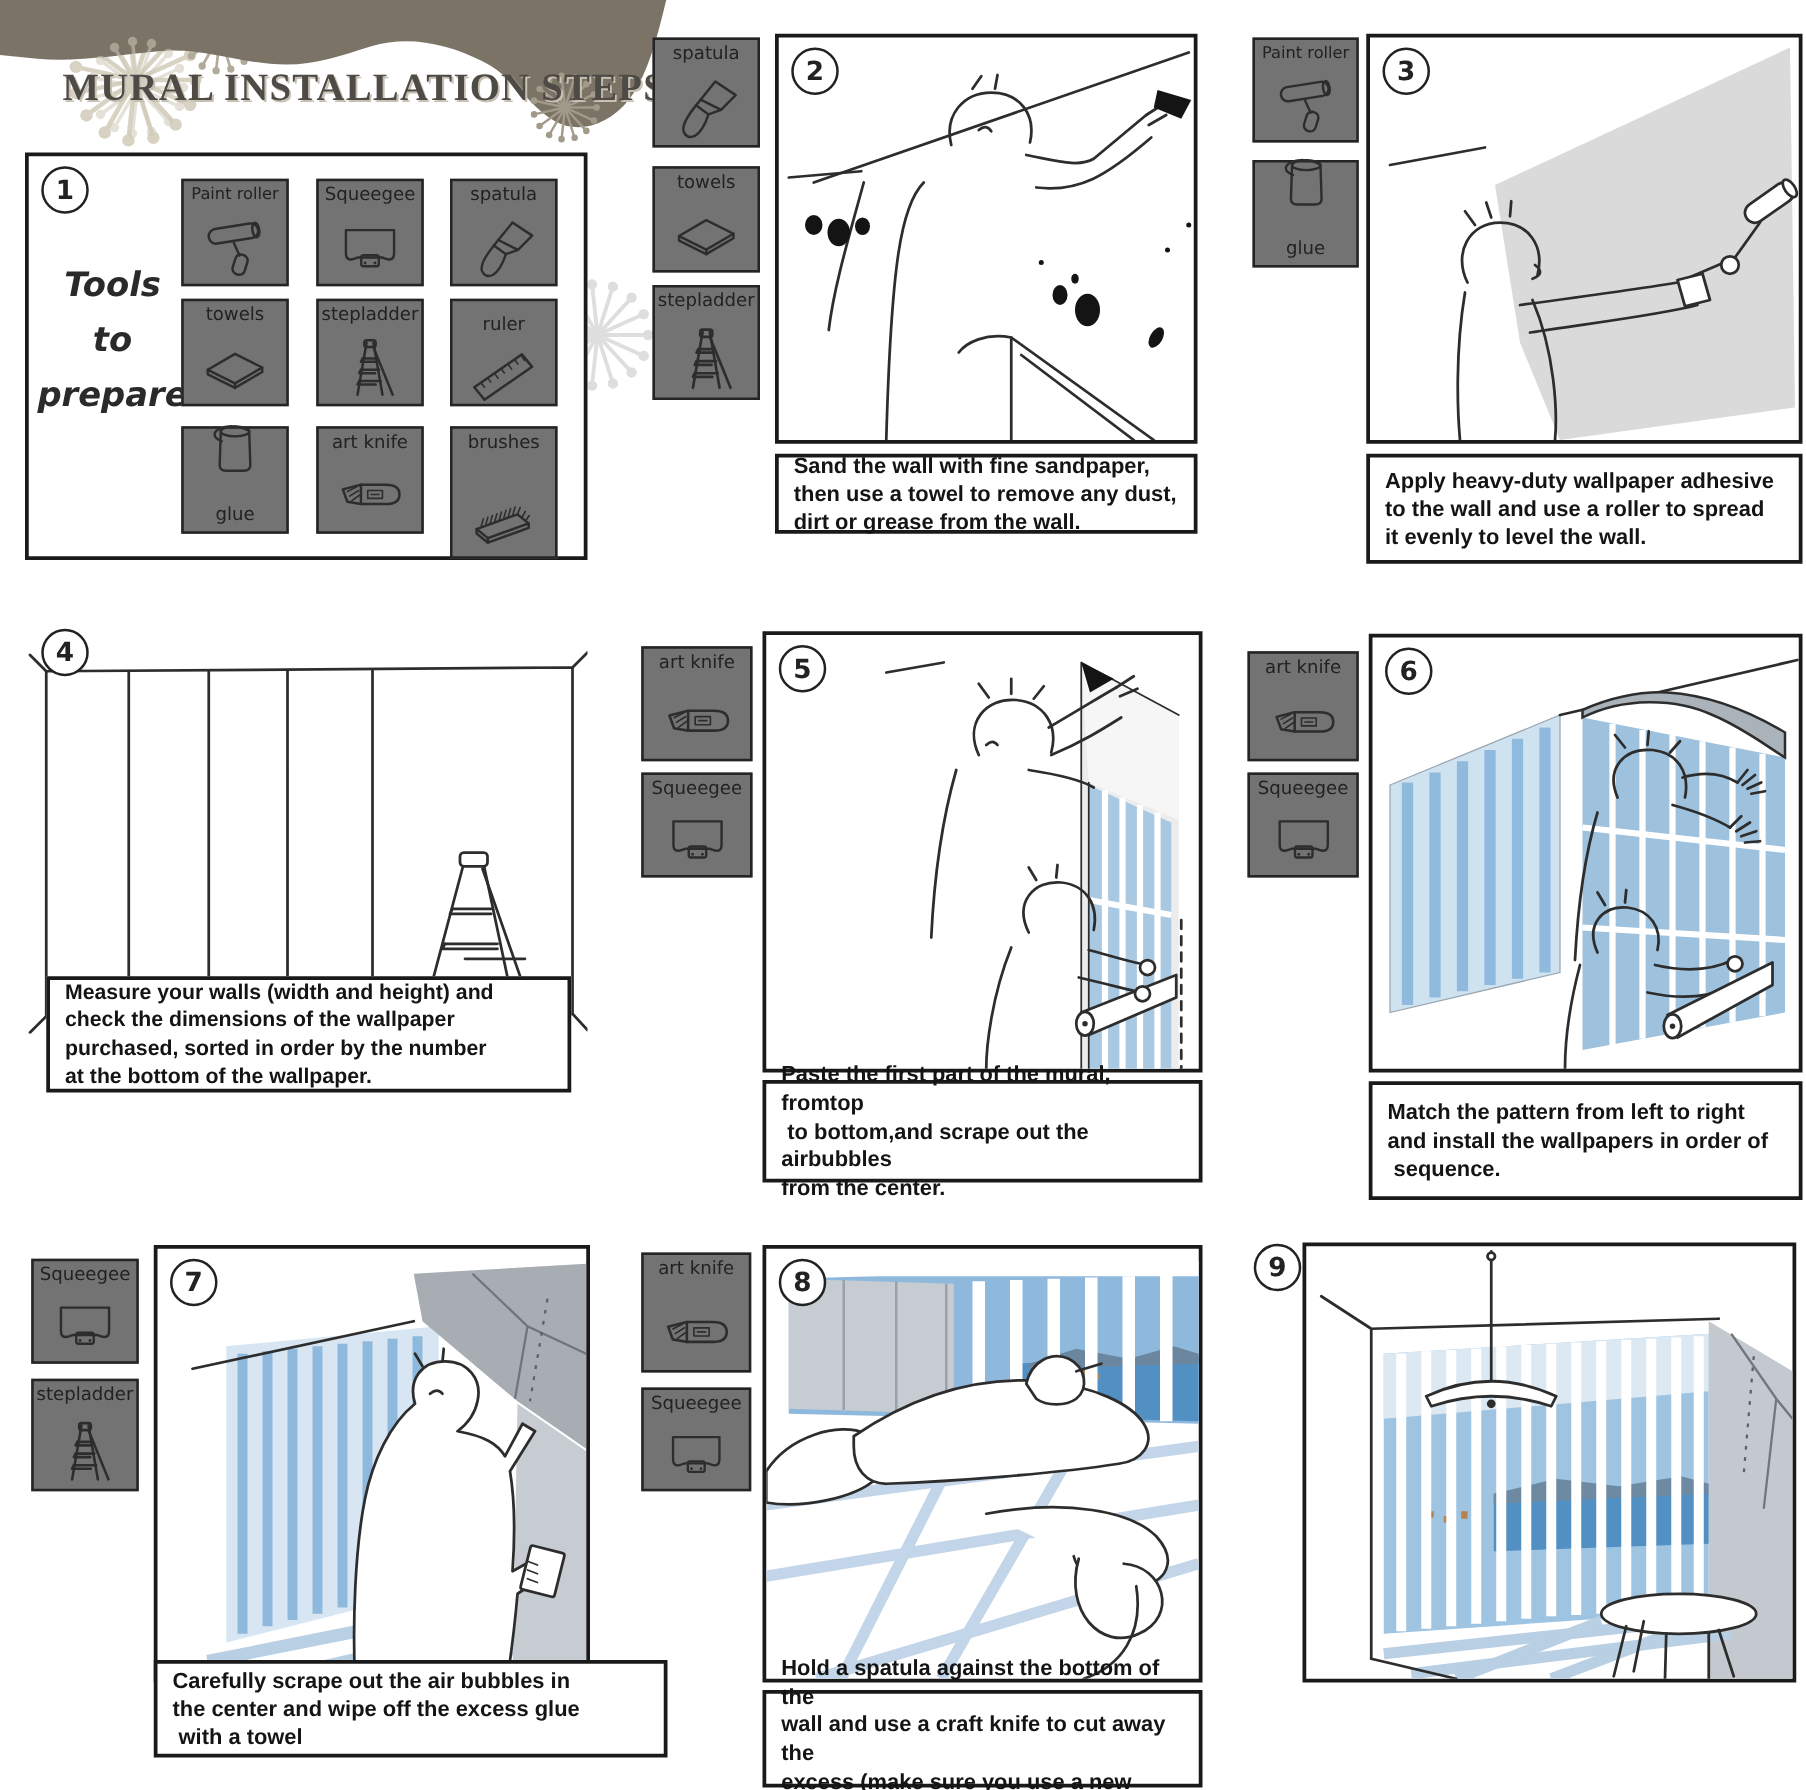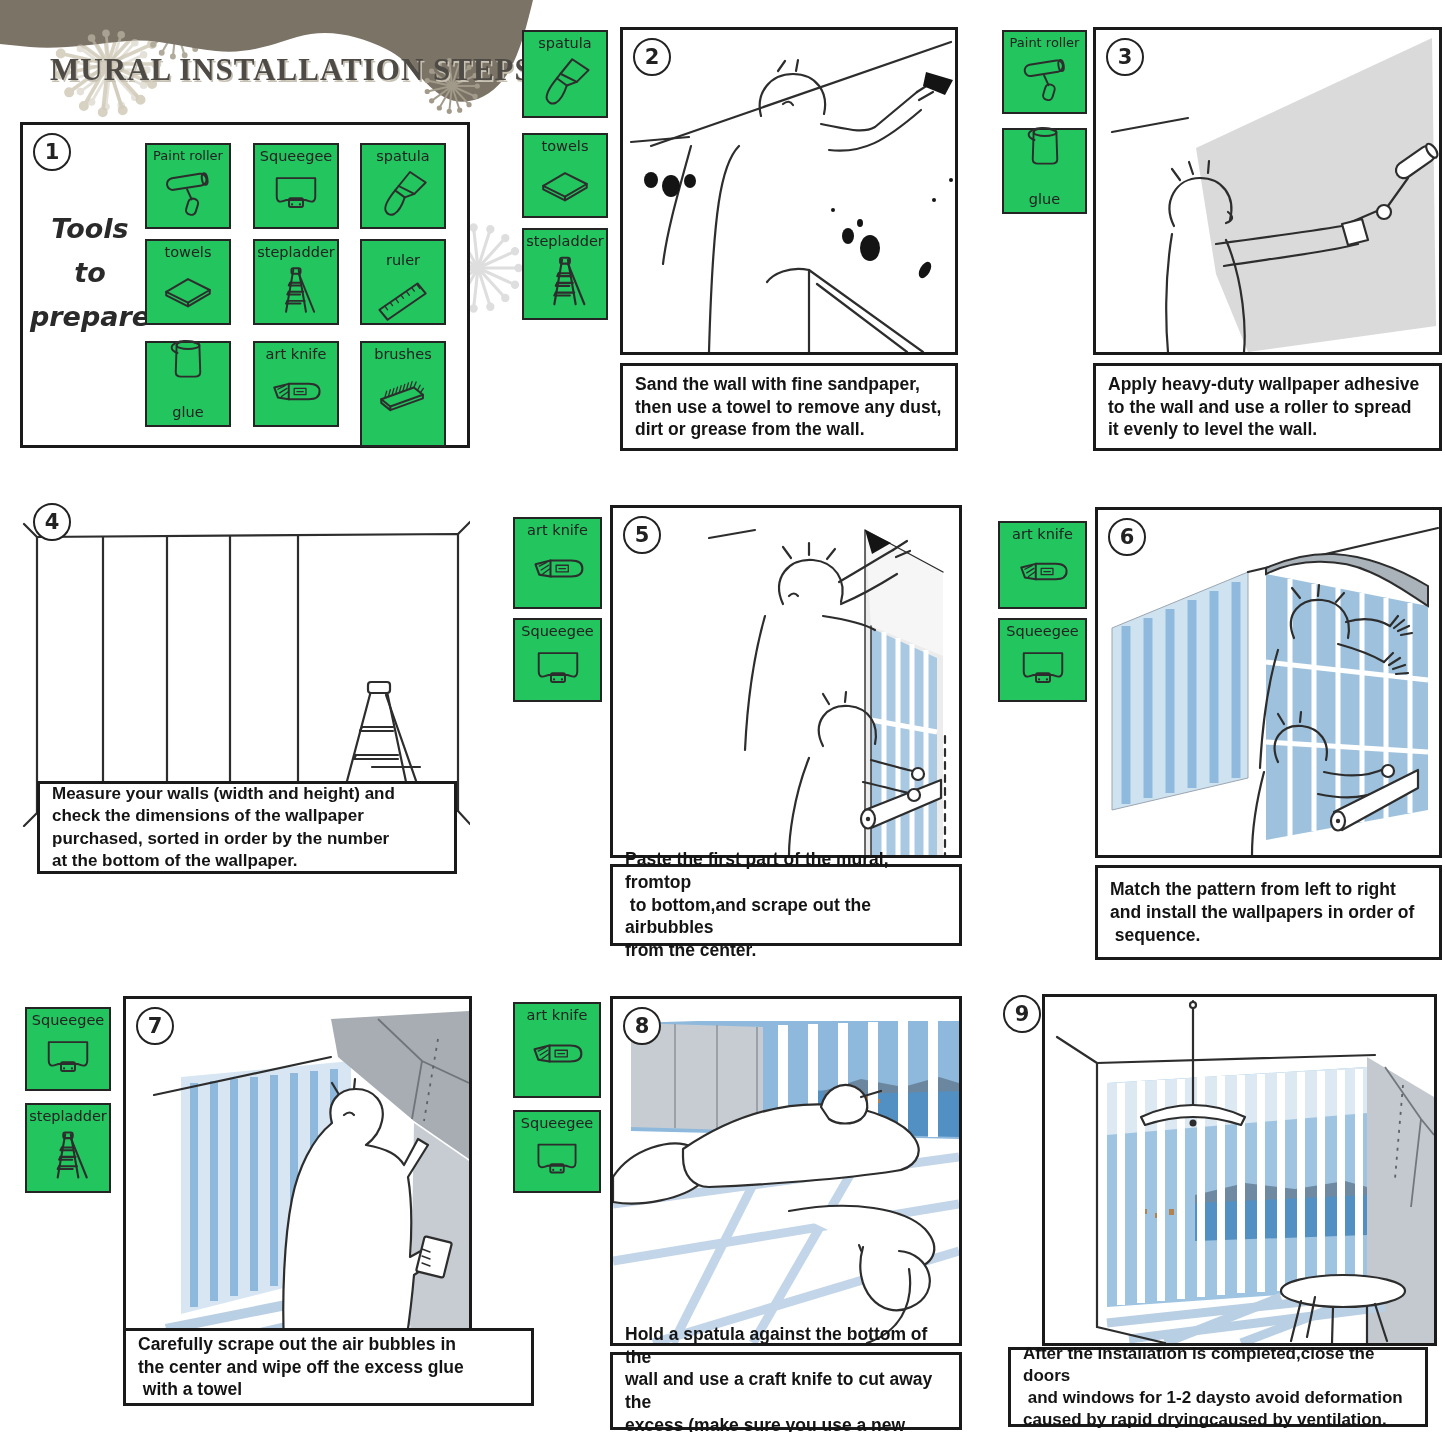--- a/index.html
+++ b/index.html
@@ -10,22 +10,22 @@
   .page-title{position:absolute;left:50px;top:52px;width:445px;
               font-family:"Liberation Serif",serif;font-weight:bold;font-size:31px;
               letter-spacing:1px;color:#4e4a45;text-shadow:1.5px 1.5px 0 #c7c1b4;
               white-space:nowrap;}
   
   .panel{position:absolute;border:3px solid #1a1a1a;background:#fff;box-sizing:border-box;}
   .caption{position:absolute;border:3px solid #1a1a1a;background:#fff;box-sizing:border-box;
            display:flex;align-items:center;padding:6px 12px;}
   .caption p{margin:0;font-family:"Liberation Sans",sans-serif;font-weight:bold;
              font-size:17.5px;line-height:1.3;color:#141414;white-space:pre-line;}
-  .toolbox{position:absolute;border:2.5px solid #242424;background:#22c55e;box-sizing:border-box;
-           display:flex;flex-direction:column;align-items:center;padding-top:3px;}
+  .toolbox{position:absolute;border:2.5px solid #242424;background:#737373;box-sizing:border-box;
+           display:flex;flex-direction:column;align-items:center;padding-top:3px;justify-content:space-between;}
   .toolbox.rev{flex-direction:column-reverse;padding-bottom:4px;padding-top:0;gap:16px;}
   .tool-lbl{font-size:14.5px;color:#222;white-space:nowrap;line-height:1.2;}
   .tool-ic{flex:0 0 auto;}
   .stepnum{position:absolute;width:34px;height:34px;border:2.5px solid #222;border-radius:50%;
            background:#fff;display:flex;align-items:center;justify-content:center;
            font-size:21px;font-weight:bold;color:#222;z-index:5;}
   .stepnum.inpanel{left:10px;top:8px;}
   .tools-heading{position:absolute;left:4px;top:62px;width:126px;text-align:center;
                  font-style:italic;font-weight:bold;font-size:27px;line-height:44px;color:#2a2a2a;margin-top:20px;}
   
@@ -255,21 +255,21 @@
         <circle cx="311" cy="170" r="2"></circle>
           <circle cx="328" cy="150" r="2"></circle>
           <circle cx="210" cy="180" r="2"></circle>
       </g>
       <g>
         <path class="sk" d="M186 240 L186 322 M186 240 L300 322 M194 254 L284 322"></path>
         <path class="sk" d="M186 240 C166 236 150 244 144 252"></path>
       </g>
     </svg>
   </div>
-  <div class="caption" style="left:620px;top:363px;width:338px;height:88px">
+  <div class="caption" style="left:620px;top:363px;width:338px;height:64px">
     <p>Sand the wall with fine sandpaper,
 then use a towel to remove any dust,
 dirt or grease from the wall.</p>
   </div>
 
   <div class="toolbox" style="left:1002px;top:30px;width:85px;height:84px">
     <span class="tool-lbl" style="font-size:13px">Paint roller</span>
     <svg class="tool-ic" width="56" height="56" viewBox="0 0 64 64">
         <use href="#sym-roller"></use>
       </svg>
@@ -623,19 +623,14 @@
         <circle class="skf" cx="148" cy="8" r="3"></circle>
         <path class="skf" d="M96 120 Q148 96 200 120 L196 128 Q148 112 100 128 Z"></path>
         <circle cx="148" cy="126" r="3.5" fill="#2d2d2d"></circle>
       </g>
       <g>
         <ellipse class="skf" cx="298" cy="294" rx="62" ry="16"></ellipse>
         <path class="sk" d="M256 304 L246 344 M288 310 L287 346 M330 307 L342 344 M270 300 L262 340"></path>
       </g>
     </svg>
   </div>
-  <div class="caption" style="left:1008px;top:1347px;width:420px;height:80px">
-    <p style="font-size:17px">After the installation is completed,close the doors
-&nbsp;and windows for 1-2 daysto avoid deformation
-caused by rapid dryingcaused by ventilation.</p>
-  </div>
 
 </div>
 
 </body></html>

